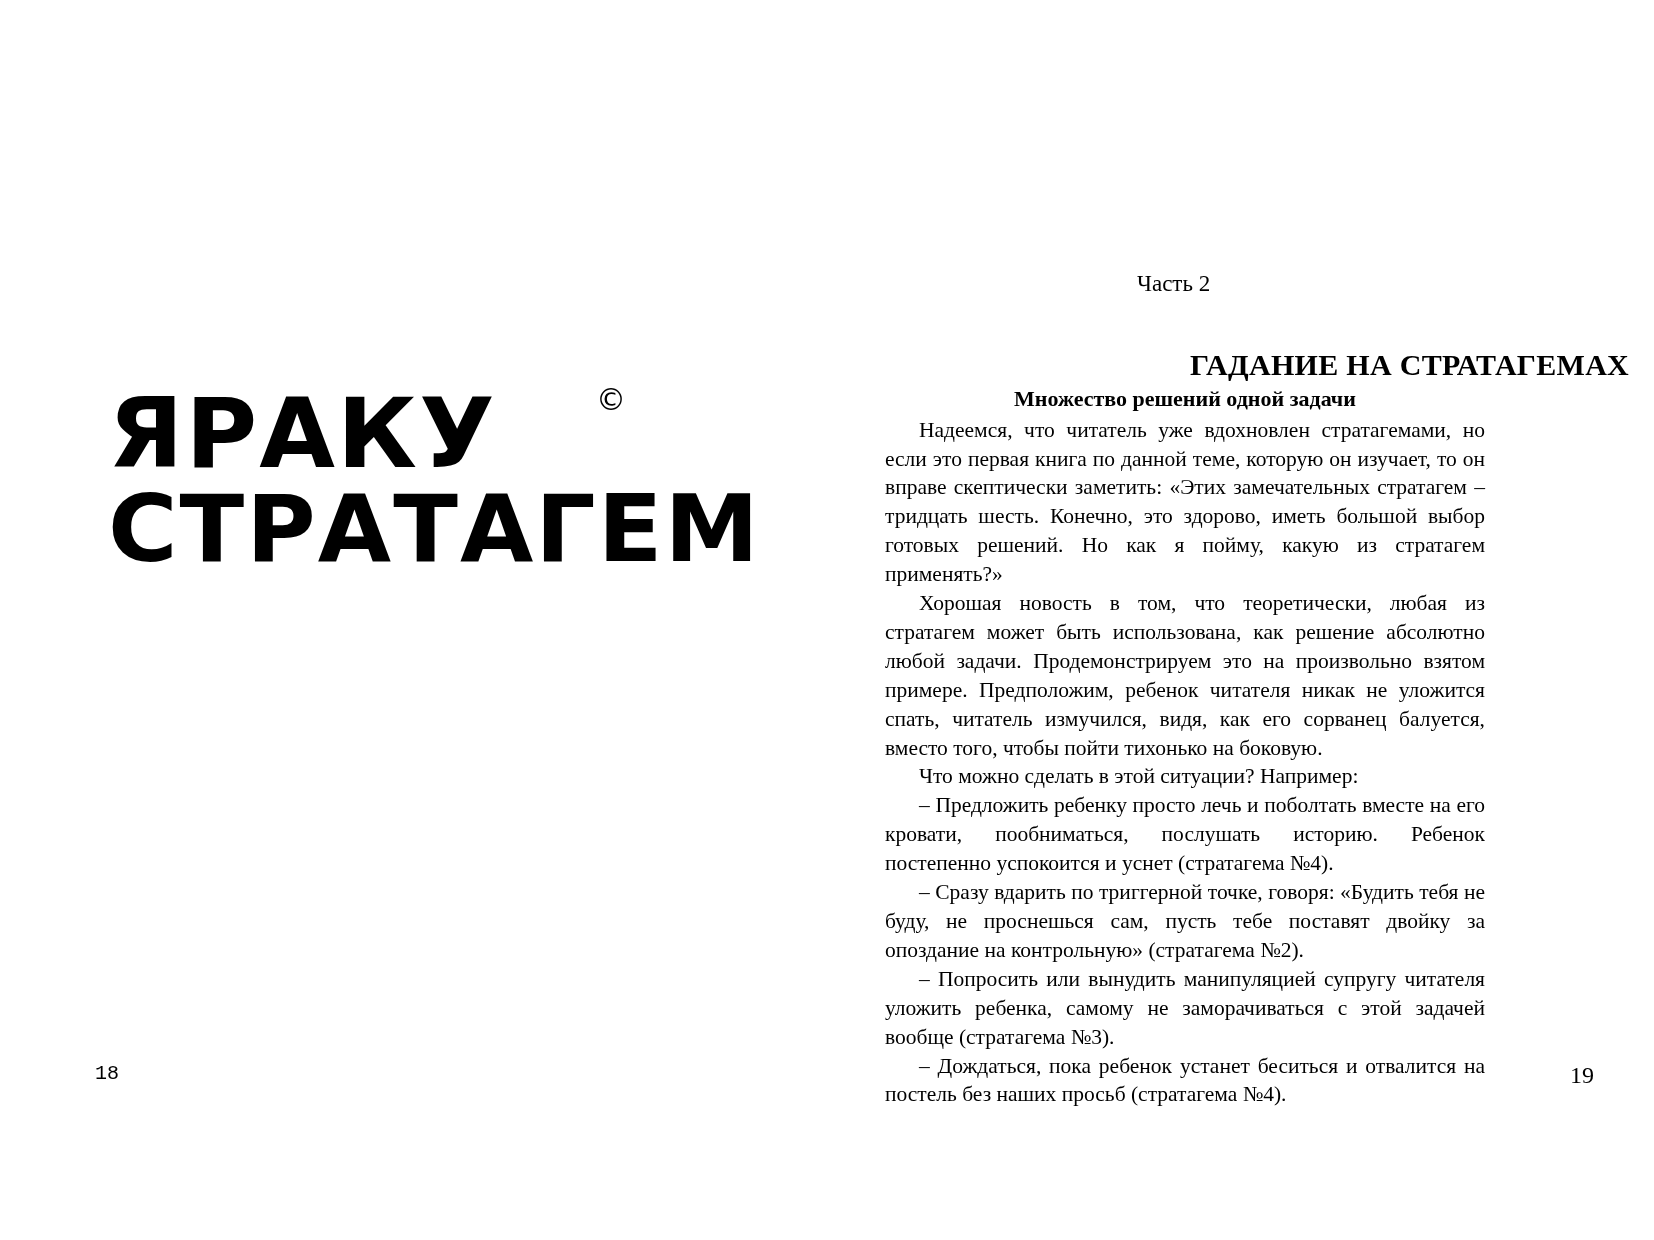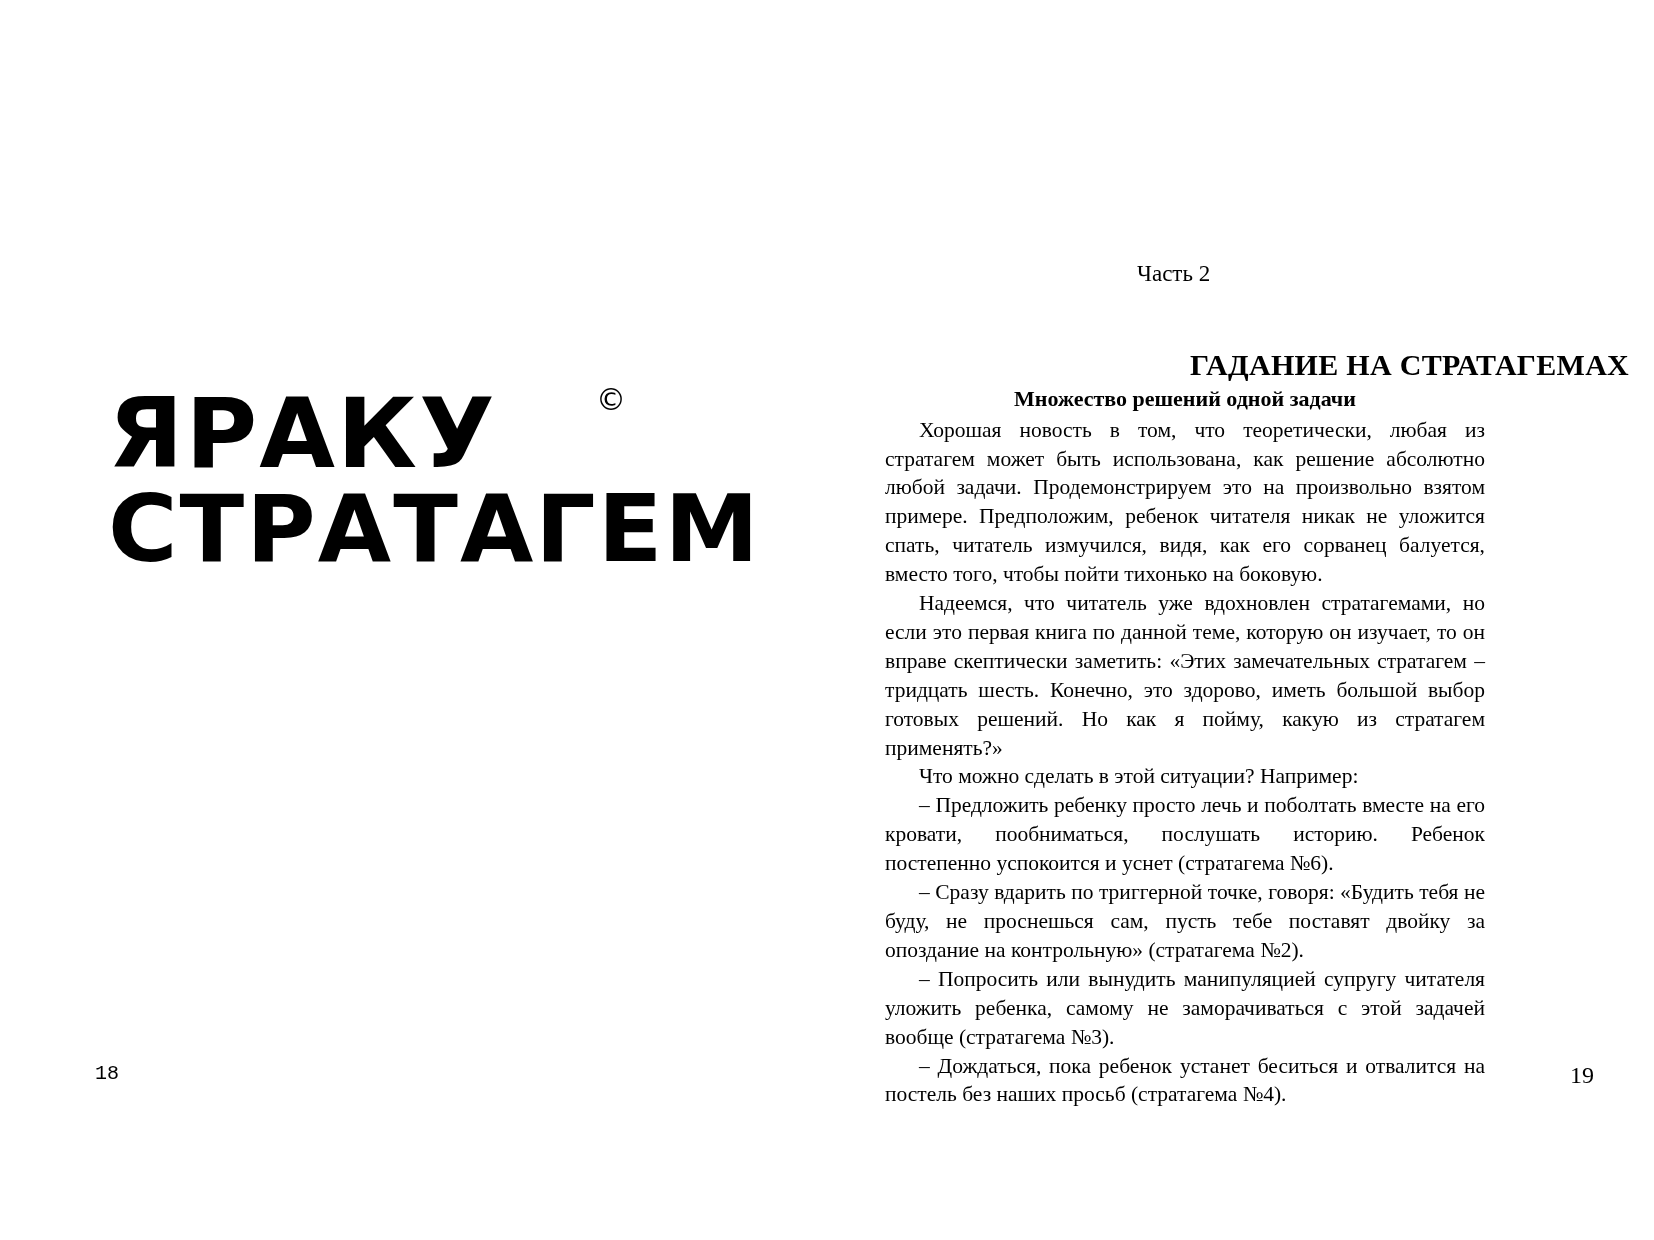--- a/index.html
+++ b/index.html
@@ -72,21 +72,21 @@
 
   
   .page-right {
     position: relative;
     width: 827px;
     height: 1240px;
   }
   .part-label {
     position: absolute;
     left: 292px;
-    top: 261px;
+    top: 271px;
     font-size: 23px;
   }
   .chapter-title {
     position: absolute;
     left: 292px;
     top: 328px;
     width: 545px;
     text-align: center;
     font-size: 30px;
     font-weight: 700;
@@ -140,24 +140,24 @@
 
   <div class="page-right">
 
     <div class="part-label">Часть 2</div>
 
     <h1 class="chapter-title">ГАДАНИЕ НА СТРАТАГЕМАХ</h1>
 
     <div class="body-col">
       <p class="subhead">Множество решений одной задачи</p>
 
+      <p class="para">Надеемся, что читатель уже вдохновлен стратагемами, но если это первая книга по данной теме, которую он изучает, то он вправе скептически заметить: «Этих замечательных стратагем – тридцать шесть. Конечно, это здорово, иметь большой выбор готовых решений. Но как я пойму, какую из стратагем применять?»</p>
       <p class="para">Хорошая новость в том, что теоретически, любая из стратагем может быть использована, как решение абсолютно любой задачи. Продемонстрируем это на произвольно взятом примере. Предположим, ребенок читателя никак не уложится спать, читатель измучился, видя, как его сорванец балуется, вместо того, чтобы пойти тихонько на боковую.</p>
-      <p class="para">Надеемся, что читатель уже вдохновлен стратагемами, но если это первая книга по данной теме, которую он изучает, то он вправе скептически заметить: «Этих замечательных стратагем – тридцать шесть. Конечно, это здорово, иметь большой выбор готовых решений. Но как я пойму, какую из стратагем применять?»</p>
       <p class="para">Что можно сделать в этой ситуации? Например:</p>
-      <p class="para">– Предложить ребенку просто лечь и поболтать вместе на его кровати, пообниматься, послушать историю. Ребенок постепенно успокоится и уснет (стратагема №6).</p>
+      <p class="para">– Предложить ребенку просто лечь и поболтать вместе на его кровати, пообниматься, послушать историю. Ребенок постепенно успокоится и уснет (стратагема №4).</p>
       <p class="para">– Сразу вдарить по триггерной точке, говоря: «Будить тебя не буду, не проснешься сам, пусть тебе поставят двойку за опоздание на контрольную» (стратагема №2).</p>
       <p class="para">– Попросить или вынудить манипуляцией супругу читателя уложить ребенка, самому не заморачиваться с этой задачей вообще (стратагема №3).</p>
       <p class="para">– Дождаться, пока ребенок устанет беситься и отвалится на постель без наших просьб (стратагема №4).</p>
     </div>
 
     <div class="folio-right">19</div>
   </div>
 
 </div>
 

